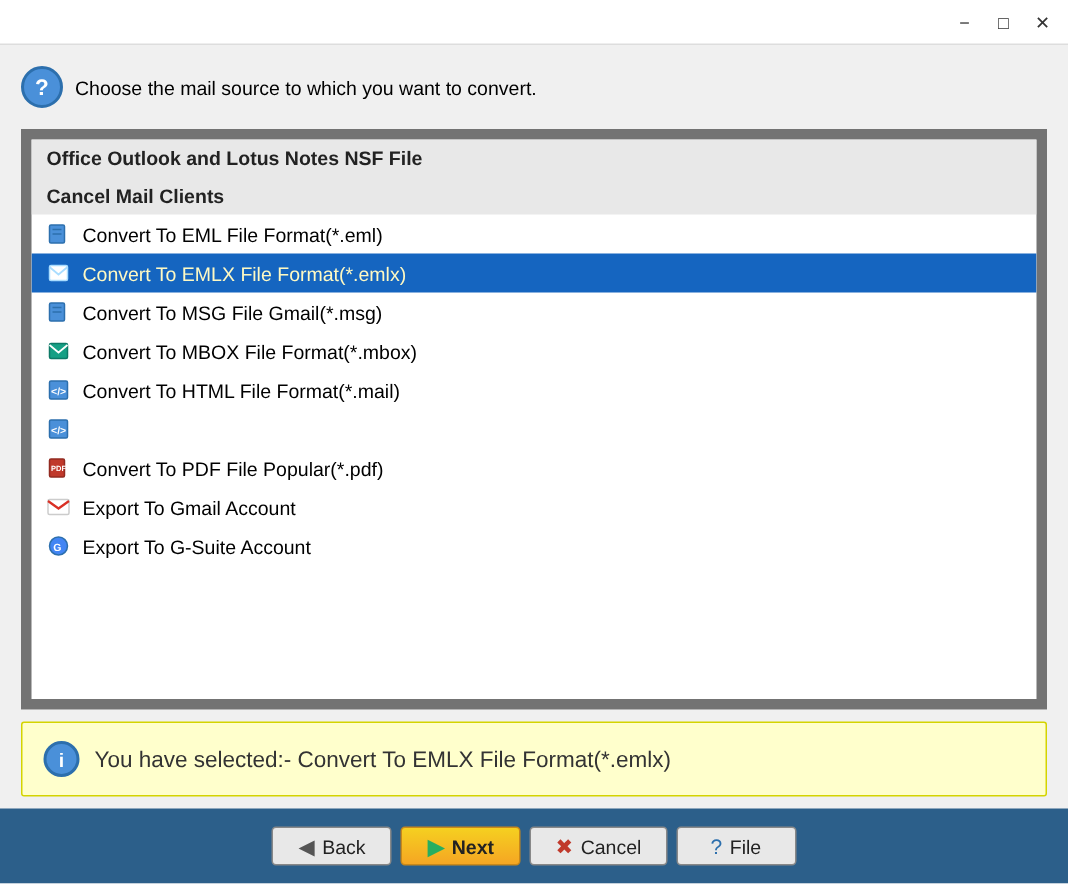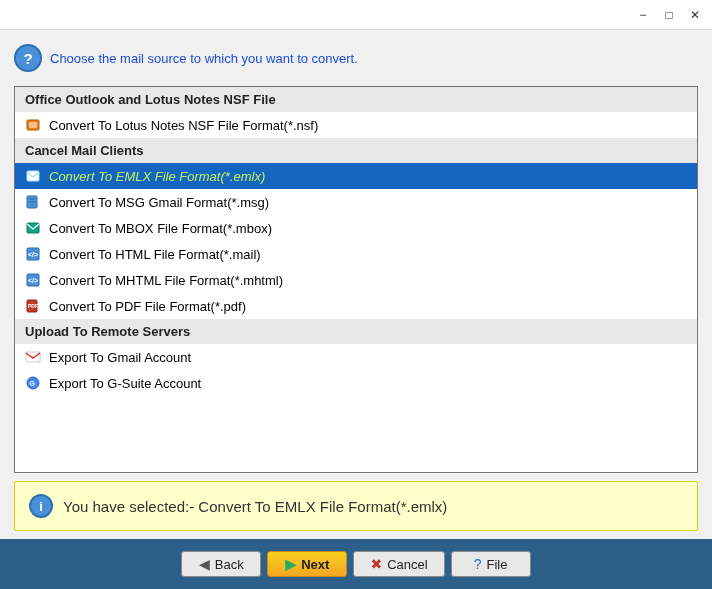--- a/index.html
+++ b/index.html
@@ -62,28 +62,28 @@
       border: 2px solid #2c6fad;
       color: #fff;
       font-weight: bold;
       font-size: 15px;
       display: flex;
       align-items: center;
       justify-content: center;
       flex-shrink: 0;
     }
     .header-text {
-      color: #1d4ed8;
+      color: #000000;
       font-size: 13px;
     }
 
     
     .list-panel {
       background: #fff;
-      border: 1px solid #737373;
+      border: 7px solid #737373;
       flex: 1;
       overflow: hidden;
       display: flex;
       position: relative;
     }
     .list-scroll {
       flex: 1;
       overflow-y: auto;
       overflow-x: hidden;
     }
@@ -95,22 +95,21 @@
       display: flex;
       align-items: center;
       padding: 5px 8px;
       cursor: pointer;
       white-space: nowrap;
       min-height: 24px;
       user-select: none;
     }
     .list-item.selected {
       background: #1565c0;
-      color: #bef264;
-      font-style: italic;
+      color: #fef9c3;
     }
     .list-item.group-header {
       background: #e8e8e8;
       font-weight: bold;
       color: #222;
       cursor: default;
       padding-left: 10px;
     }
 
     .item-icon {
@@ -218,48 +217,49 @@
     <div class="info-circle">
       <span>?</span>
     </div>
     <span class="header-text">Choose the mail source to which you want to convert.</span>
   </div>
 
   <div class="list-panel">
     <div class="list-scroll">
 
     <div class="list-item group-header">Office Outlook and Lotus Notes NSF File</div>
-        <div class="list-item">
-          <span class="item-icon icon-orange">
-            <svg width="14" height="14" viewBox="0 0 14 14">
-              <rect x="1" y="2" width="12" height="10" rx="1" fill="#e67e22" stroke="#c05a00" stroke-width="1"></rect>
-              <rect x="3" y="4" width="8" height="6" rx="1" fill="#fff" opacity="0.5"></rect>
-            </svg>
-          </span>
-          <span>Convert To Lotus Notes NSF File Format(*.nsf)</span>
-        </div>
         <div class="list-item group-header">Cancel Mail Clients</div>
-        <div class="list-item selected">
-          <span class="item-icon icon-blue">
-            <svg width="14" height="14" viewBox="0 0 14 14">
-              <rect x="1" y="2" width="12" height="10" rx="1" fill="#fff" stroke="#adf" stroke-width="1"></rect>
-              <polyline points="1,3 7,8 13,3" fill="none" stroke="#adf" stroke-width="1.2"></polyline>
-            </svg>
-          </span>
-          <span>Convert To EMLX File Format(*.emlx)</span>
-        </div>
         <div class="list-item">
           <span class="item-icon icon-blue">
             <svg width="14" height="14" viewBox="0 0 14 14">
               <rect x="1" y="1" width="10" height="12" rx="1" fill="#4a90d9" stroke="#2c6fad" stroke-width="1"></rect>
               <line x1="3" y1="4" x2="9" y2="4" stroke="#2c6fad" stroke-width="1"></line>
               <line x1="3" y1="7" x2="9" y2="7" stroke="#2c6fad" stroke-width="1"></line>
             </svg>
           </span>
-          <span>Convert To MSG Gmail Format(*.msg)</span>
+          <span>Convert To EML File Format(*.eml)</span>
+        </div>
+        <div class="list-item selected">
+          <span class="item-icon icon-blue">
+            <svg width="14" height="14" viewBox="0 0 14 14">
+              <rect x="1" y="2" width="12" height="10" rx="1" fill="#fff" stroke="#adf" stroke-width="1"></rect>
+              <polyline points="1,3 7,8 13,3" fill="none" stroke="#adf" stroke-width="1.2"></polyline>
+            </svg>
+          </span>
+          <span>Convert To EMLX File Format(*.emlx)</span>
+        </div>
+        <div class="list-item">
+          <span class="item-icon icon-blue">
+            <svg width="14" height="14" viewBox="0 0 14 14">
+              <rect x="1" y="1" width="10" height="12" rx="1" fill="#4a90d9" stroke="#2c6fad" stroke-width="1"></rect>
+              <line x1="3" y1="4" x2="9" y2="4" stroke="#2c6fad" stroke-width="1"></line>
+              <line x1="3" y1="7" x2="9" y2="7" stroke="#2c6fad" stroke-width="1"></line>
+            </svg>
+          </span>
+          <span>Convert To MSG File Gmail(*.msg)</span>
         </div>
         <div class="list-item">
           <span class="item-icon icon-teal">
             <svg width="14" height="14" viewBox="0 0 14 14">
               <rect x="1" y="2" width="12" height="10" rx="1" fill="#16a085" stroke="#0e7a67" stroke-width="1"></rect>
               <polyline points="1,3 7,8 13,3" fill="none" stroke="#fff" stroke-width="1.2"></polyline>
             </svg>
           </span>
           <span>Convert To MBOX File Format(*.mbox)</span>
         </div>
@@ -272,32 +272,30 @@
           </span>
           <span>Convert To HTML File Format(*.mail)</span>
         </div>
         <div class="list-item">
           <span class="item-icon icon-purple">
             <svg width="14" height="14" viewBox="0 0 14 14">
               <rect x="1" y="1" width="12" height="12" rx="1" fill="#4a90d9" stroke="#2c6fad" stroke-width="1"></rect>
               <text x="2" y="10" font-size="7" fill="#fff" font-weight="bold">&lt;/&gt;</text>
             </svg>
           </span>
-          <span>Convert To MHTML File Format(*.mhtml)</span>
         </div>
         <div class="list-item">
           <span class="item-icon icon-red">
             <svg width="14" height="14" viewBox="0 0 14 14">
               <rect x="1" y="1" width="10" height="12" rx="1" fill="#c0392b" stroke="#922b21" stroke-width="1"></rect>
               <text x="2" y="9" font-size="5" fill="#fff" font-weight="bold">PDF</text>
             </svg>
           </span>
-          <span>Convert To PDF File Format(*.pdf)</span>
-        </div>
-        <div class="list-item group-header">Upload To Remote Servers</div>
+          <span>Convert To PDF File Popular(*.pdf)</span>
+        </div>
         <div class="list-item">
           <span class="item-icon icon-gmail">
             <svg width="16" height="14" viewBox="0 0 16 14">
               <rect x="1" y="2" width="14" height="10" rx="1" fill="#fff" stroke="#ccc" stroke-width="1"></rect>
               <polyline points="1,3 8,8 15,3" fill="none" stroke="#d93025" stroke-width="1.5"></polyline>
             </svg>
           </span>
           <span>Export To Gmail Account</span>
         </div>
         <div class="list-item">

